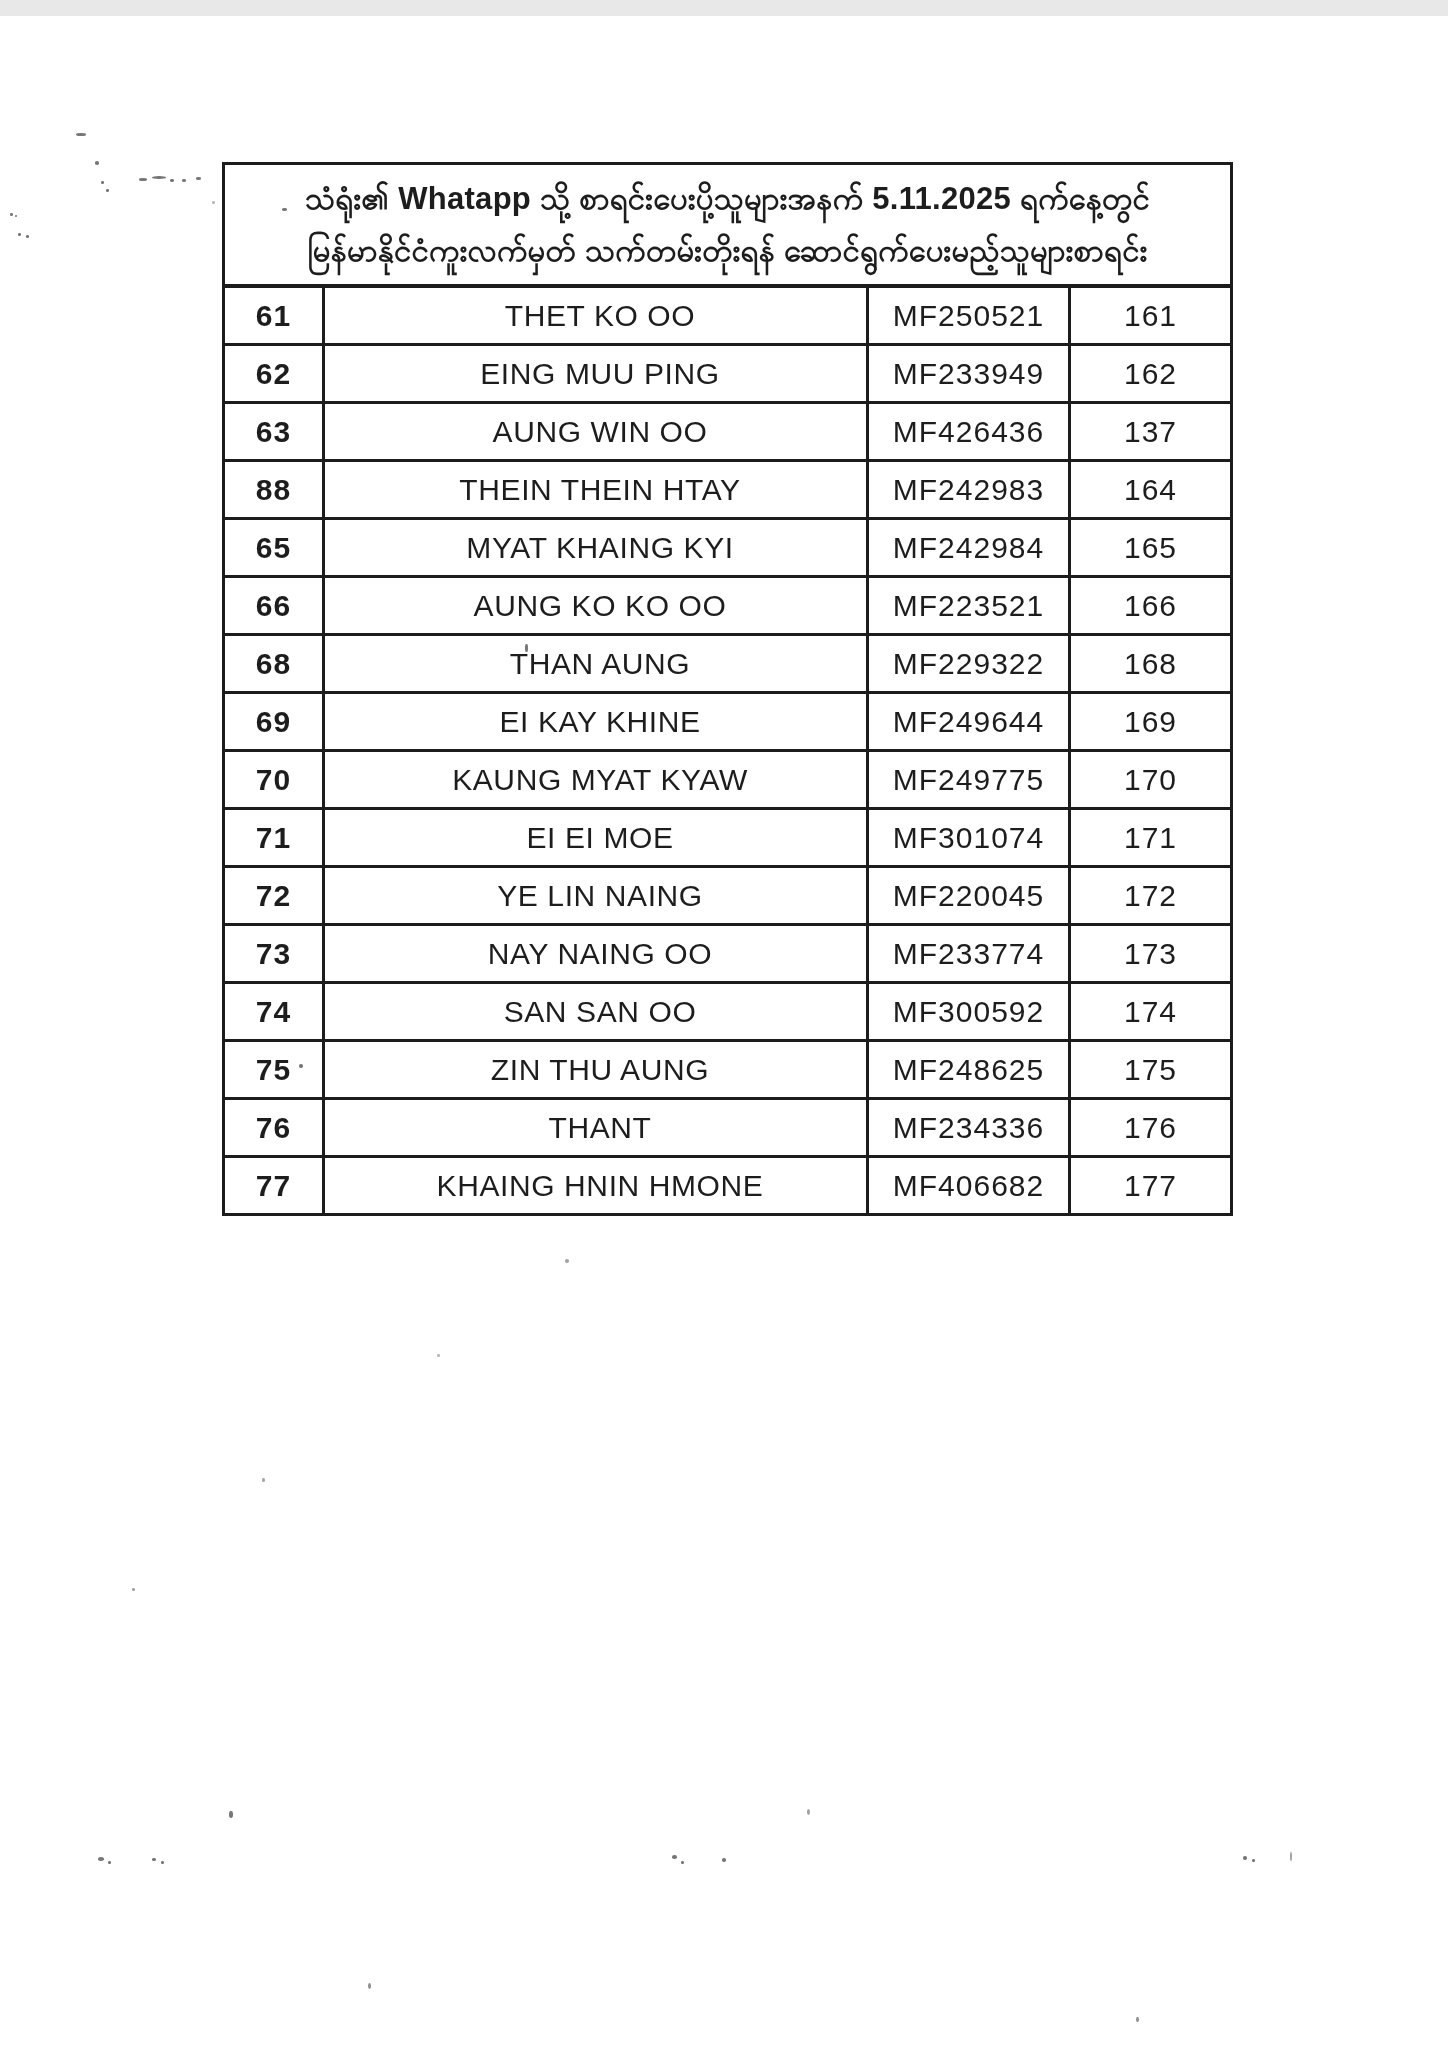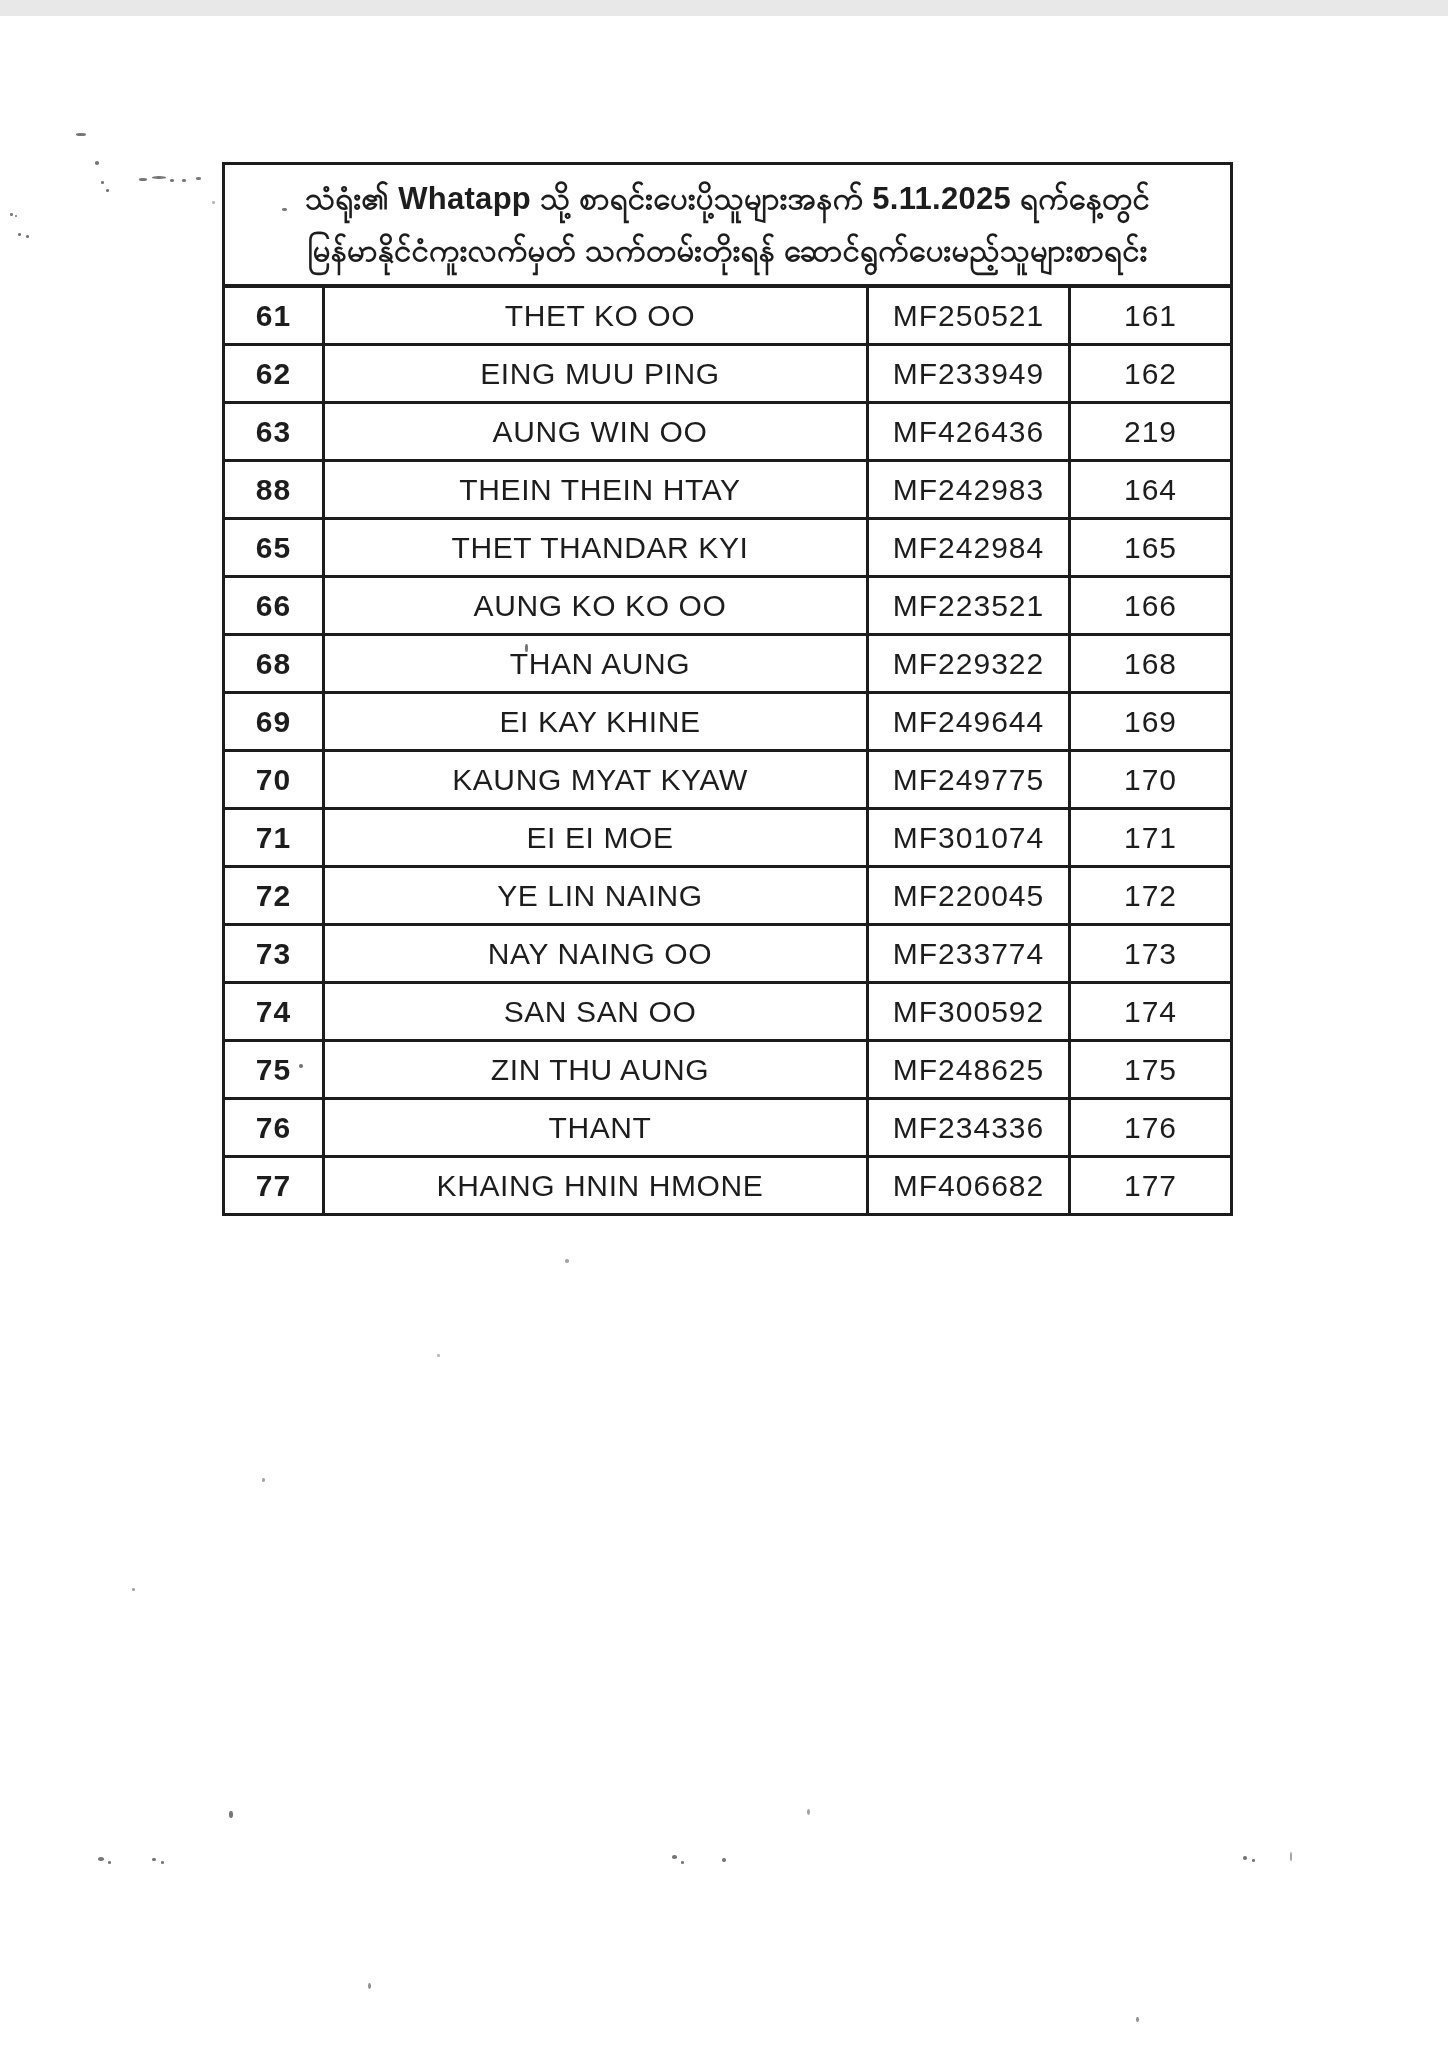--- a/index.html
+++ b/index.html
@@ -124,31 +124,31 @@
       <tr>
         <td class="c-no">62</td>
         <td class="c-name">EING MUU PING</td>
         <td class="c-pp">MF233949</td>
         <td class="c-seq">162</td>
       </tr>
       <tr>
         <td class="c-no">63</td>
         <td class="c-name">AUNG WIN OO</td>
         <td class="c-pp">MF426436</td>
-        <td class="c-seq">219</td>
+        <td class="c-seq">137</td>
       </tr>
       <tr>
         <td class="c-no">88</td>
         <td class="c-name">THEIN THEIN HTAY</td>
         <td class="c-pp">MF242983</td>
         <td class="c-seq">164</td>
       </tr>
       <tr>
         <td class="c-no">65</td>
-        <td class="c-name">THET THANDAR KYI</td>
+        <td class="c-name">MYAT KHAING KYI</td>
         <td class="c-pp">MF242984</td>
         <td class="c-seq">165</td>
       </tr>
       <tr>
         <td class="c-no">66</td>
         <td class="c-name">AUNG KO KO OO</td>
         <td class="c-pp">MF223521</td>
         <td class="c-seq">166</td>
       </tr>
       <tr>

